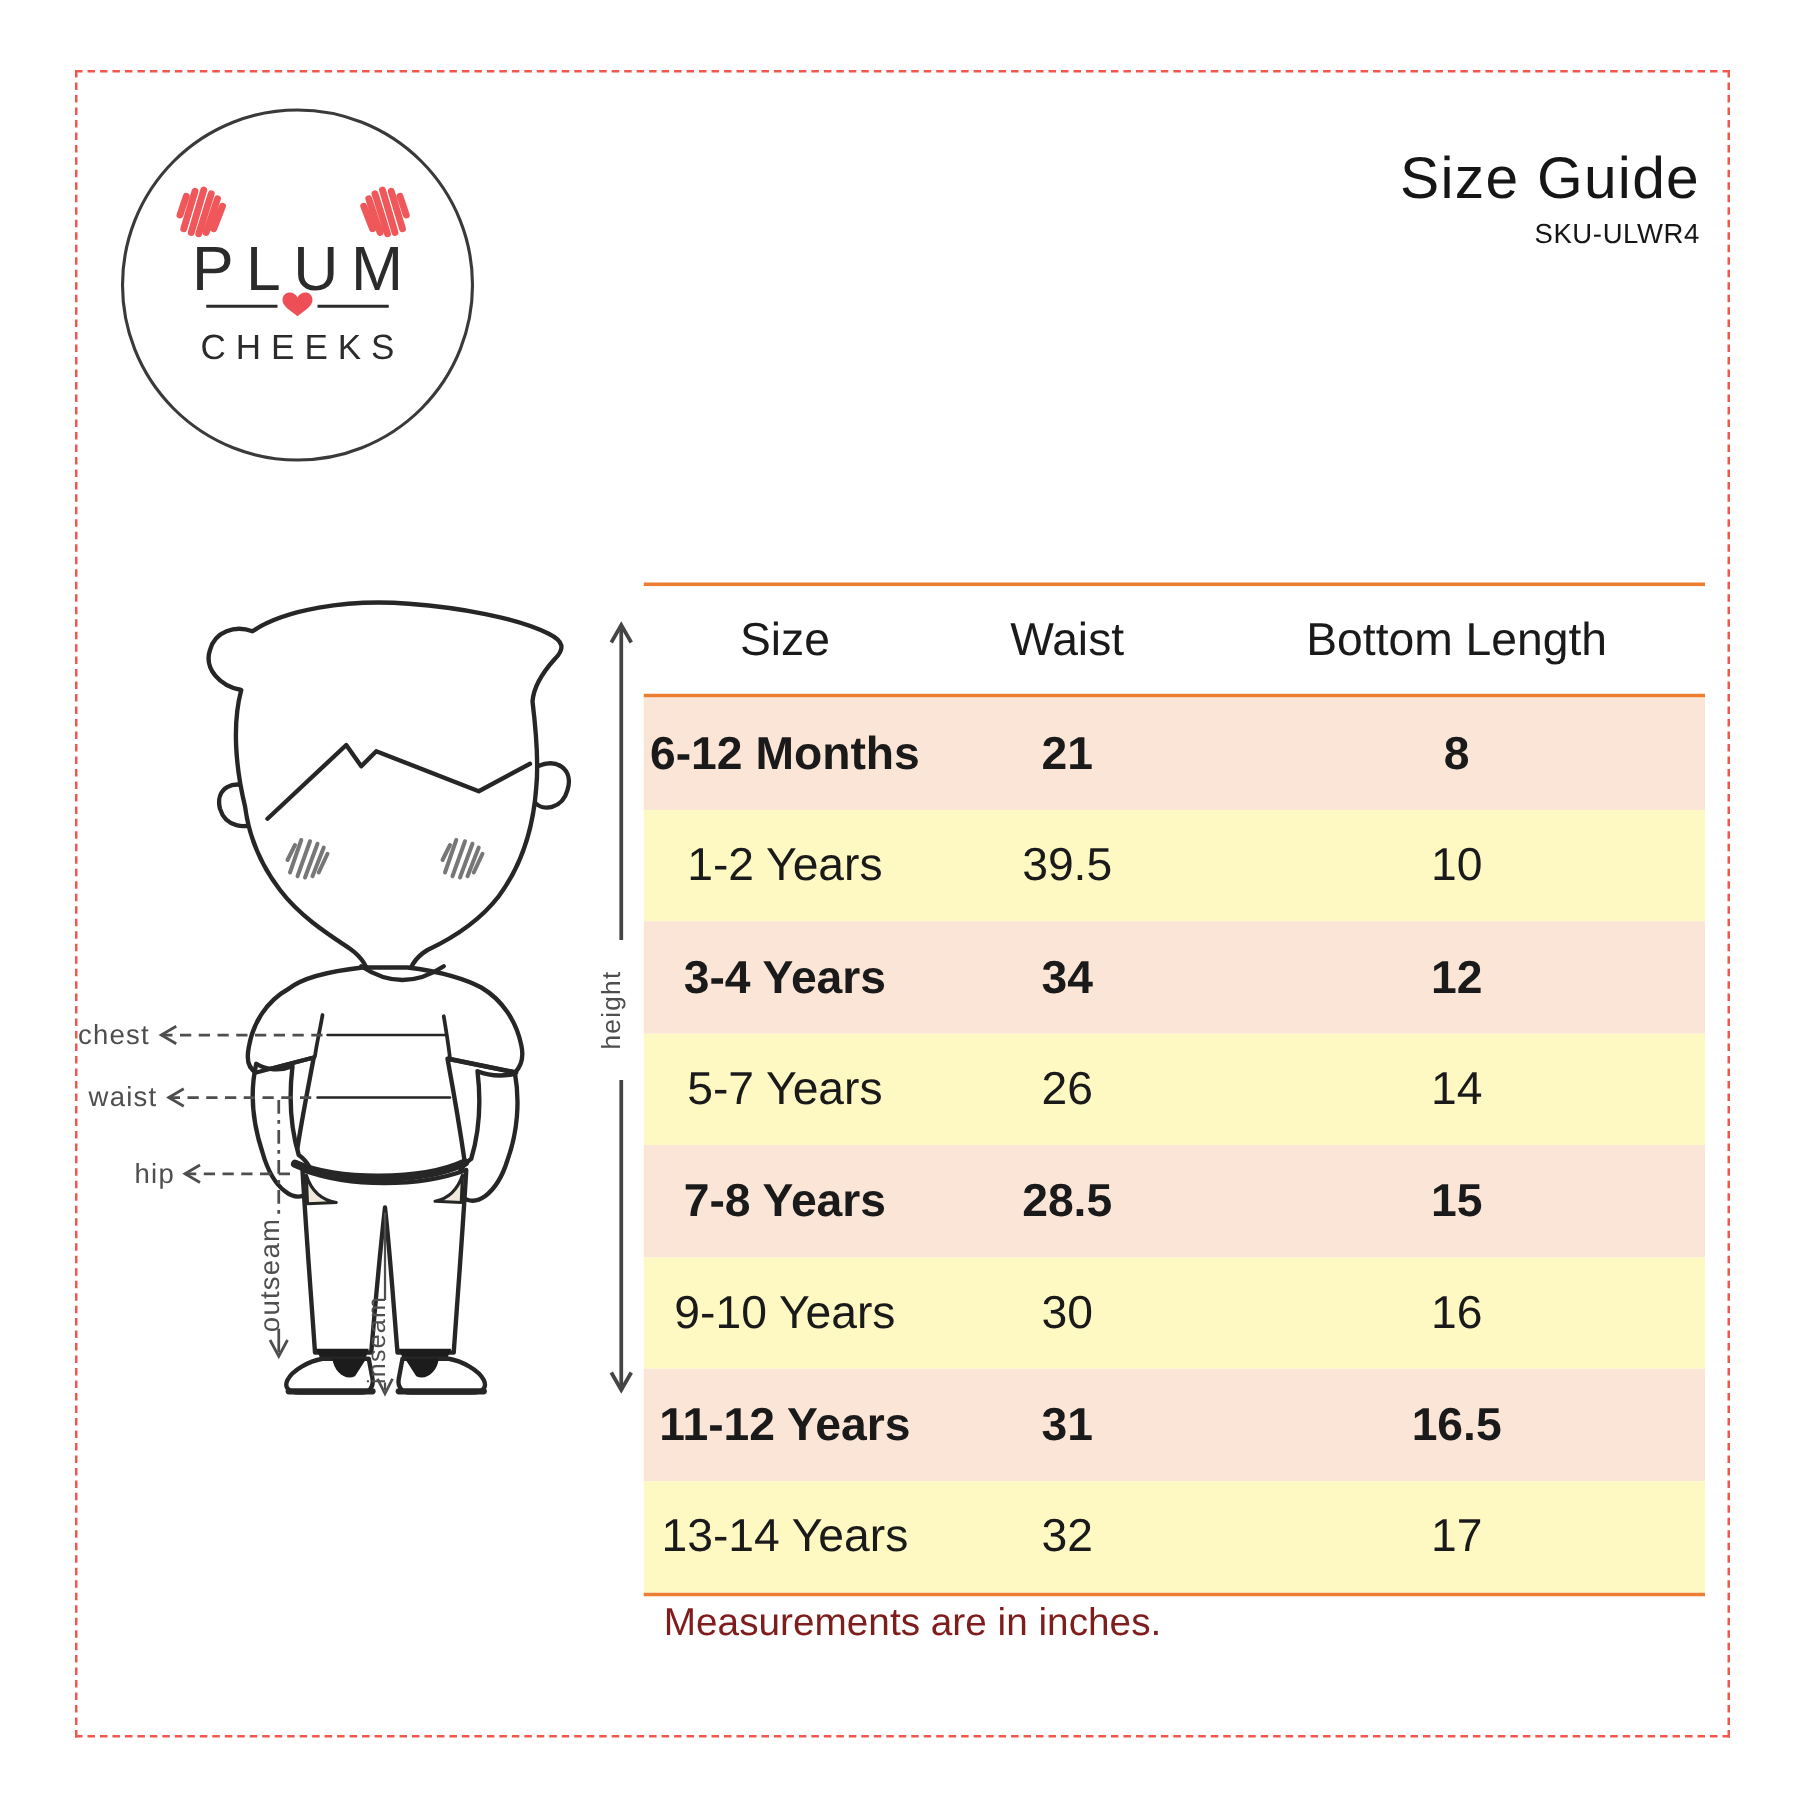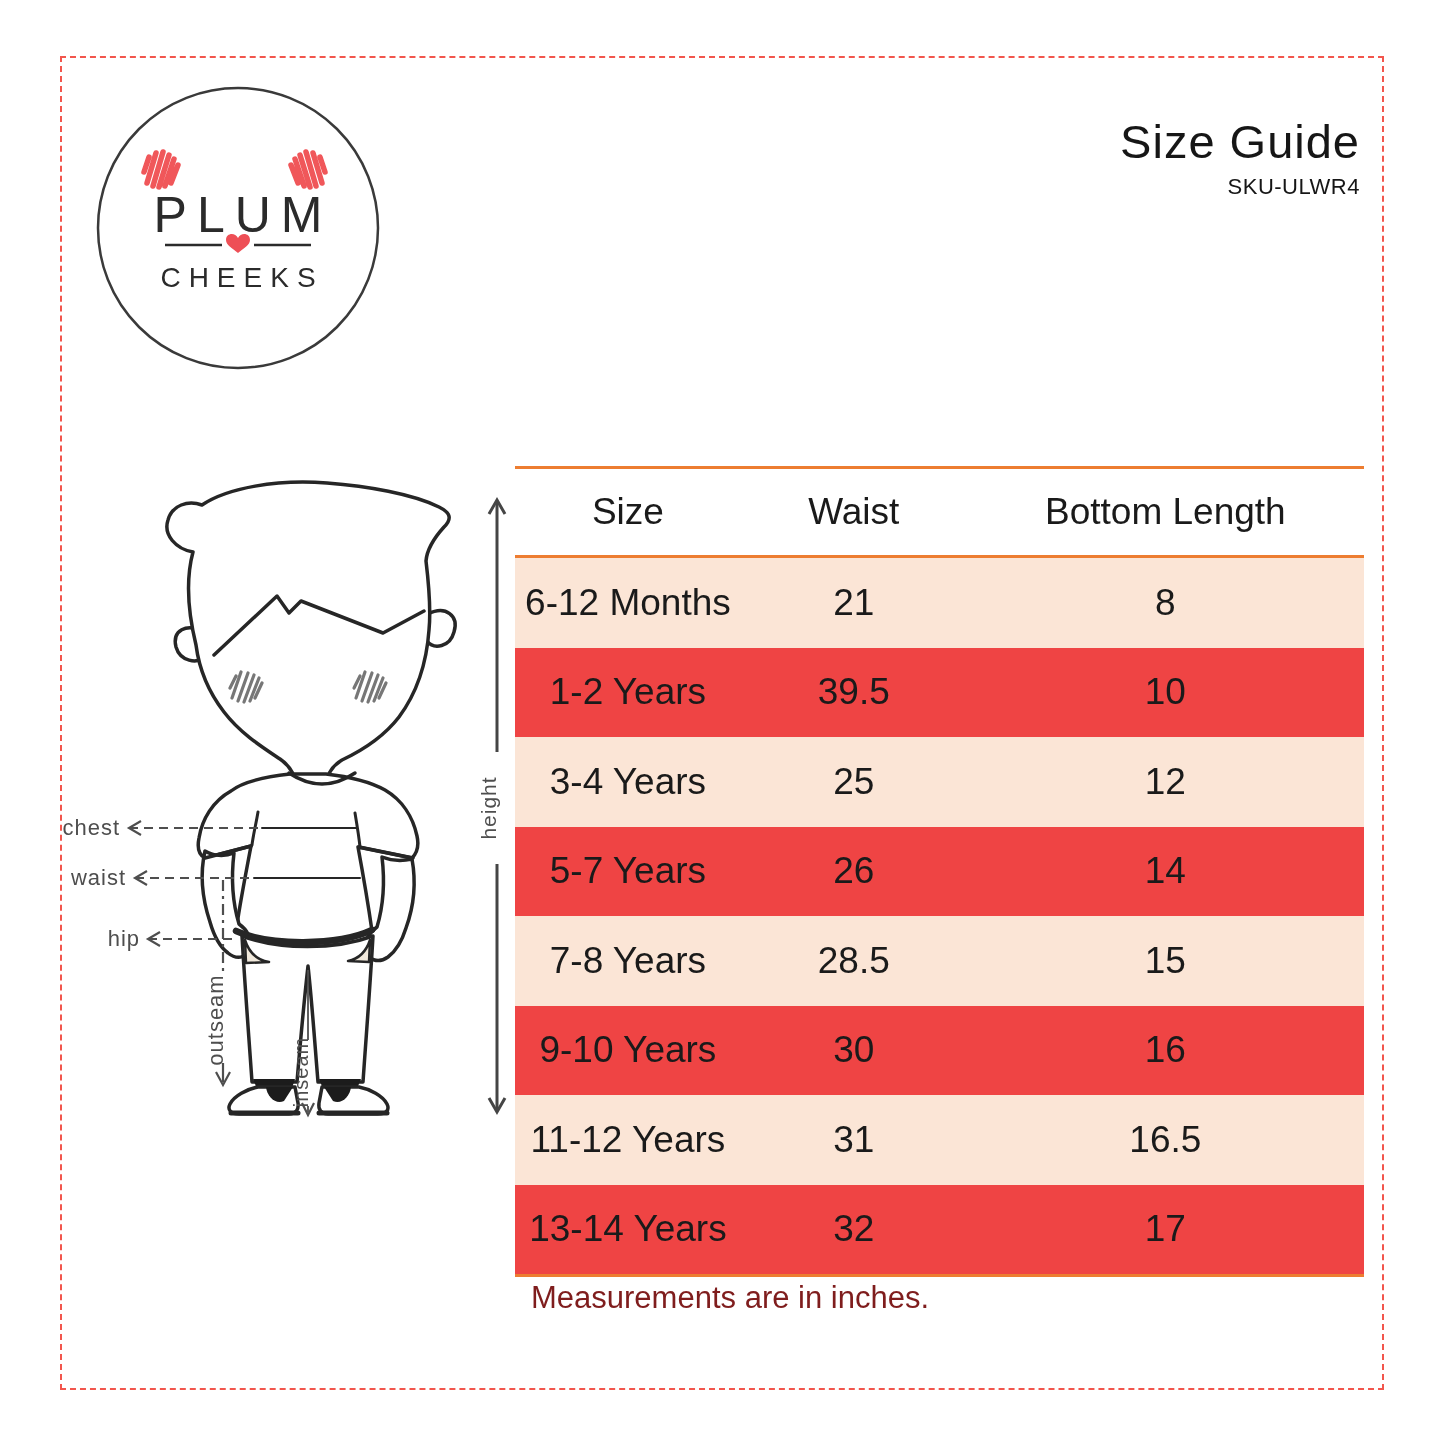--- a/index.html
+++ b/index.html
@@ -16,22 +16,22 @@
   .title-block{position:absolute;right:85px;top:116px;text-align:right;color:#161616;}
   .title{font-size:47px;letter-spacing:1px;line-height:1.1;}
   .sku{font-size:22px;font-weight:normal;margin-top:6px;letter-spacing:.5px;}
   .figure{position:absolute;left:55px;top:465px;}
   .figure text{font-family:"Liberation Sans", sans-serif;fill:#4e4e4e;letter-spacing:1px;}
   .size-table{
     position:absolute;left:515px;top:466px;width:849px;
     border-top:3px solid #ed7d31;border-bottom:3px solid #ed7d31;color:#1a1a1a;
   }
   .thead{display:flex;height:86px;align-items:center;border-bottom:3px solid #ed7d31;background:#fff;}
-  .trow{display:flex;height:89.5px;align-items:center;background:#ef4444;}
-  .trow.alt{background:#fbe5d6;}
+  .trow{display:flex;height:89.5px;align-items:center;background:#fef9c3;}
+  .trow.alt{background:#fbe5d6;font-weight:bold;}
   .cell{text-align:center;font-size:37px;}
   .c0{width:26.6%;}
   .c1{width:26.6%;}
   .c2{width:46.8%;}
   .note{position:absolute;left:531px;top:1280px;font-size:31px;color:#7f1d1d;}
 </style>
 </head>
 <body>
 
 <div class="canvas">
@@ -169,21 +169,21 @@
       <div class="cell c1">21</div>
       <div class="cell c2">8</div>
     </div>
     <div class="trow">
       <div class="cell c0">1-2 Years</div>
       <div class="cell c1">39.5</div>
       <div class="cell c2">10</div>
     </div>
     <div class="trow alt">
       <div class="cell c0">3-4 Years</div>
-      <div class="cell c1">25</div>
+      <div class="cell c1">34</div>
       <div class="cell c2">12</div>
     </div>
     <div class="trow">
       <div class="cell c0">5-7 Years</div>
       <div class="cell c1">26</div>
       <div class="cell c2">14</div>
     </div>
     <div class="trow alt">
       <div class="cell c0">7-8 Years</div>
       <div class="cell c1">28.5</div>

